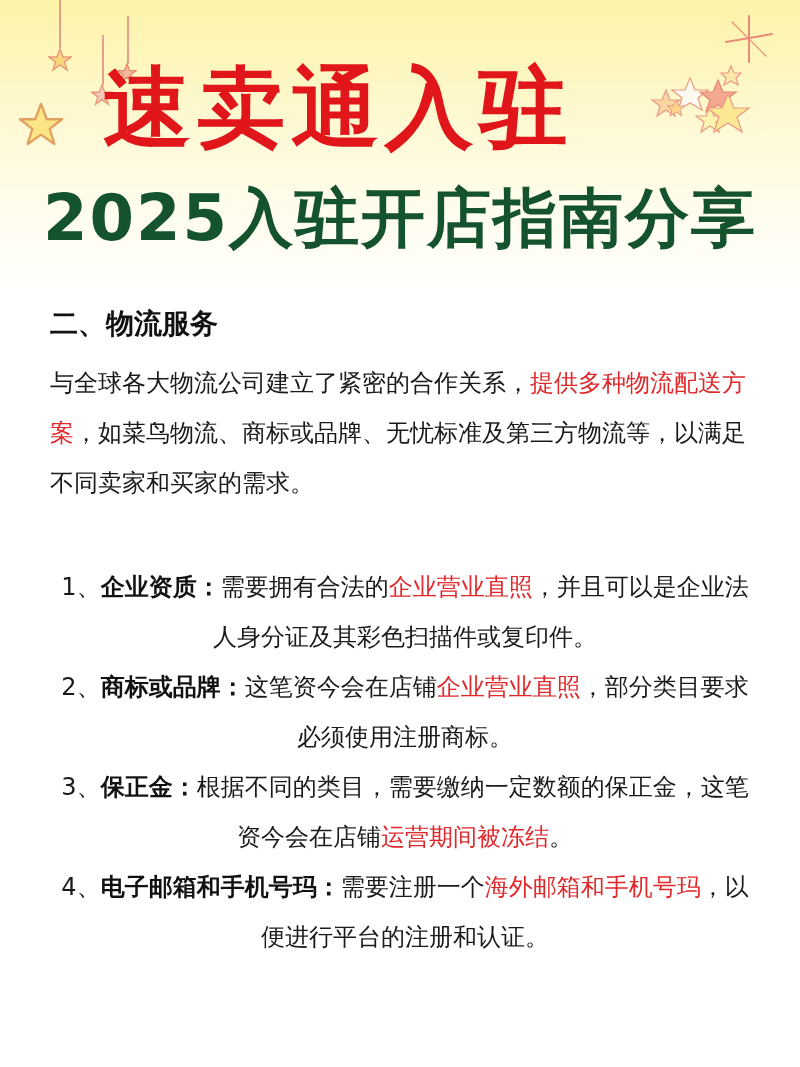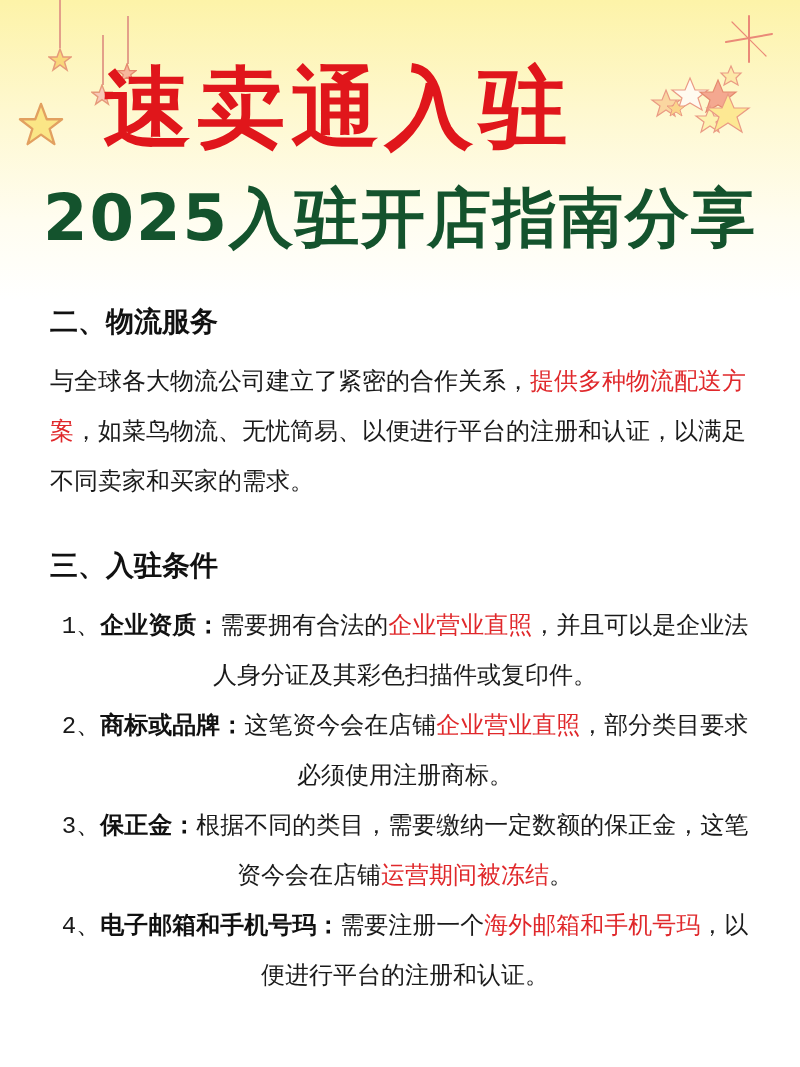--- a/index.html
+++ b/index.html
@@ -16,21 +16,21 @@
     font-family: "DejaVu Serif", "Liberation Serif", serif;
     font-weight:bold; font-size:88px; letter-spacing:6px;
     color:#e0161b; line-height:110px;
   }
   .sub-title {
     position:absolute; left:0; width:800px; top:176px; text-align:center;
     font-family: "DejaVu Sans", "Liberation Sans", sans-serif;
     font-weight:bold; font-size:64px; letter-spacing:2px;
     color:#14532d; line-height:84px;
   }
-  .section { position:absolute; left:50px; width:710px;font-family:Liberation Mono, monospace; }
+  .section { position:absolute; left:50px; width:710px; }
   .section-heading {
     font-weight:bold; font-size:28px; line-height:40px; color:#111; margin:0;
   }
   .para {
     font-size:24px; line-height:50px; color:#1a1a1a; margin:0;
   }
   .hl { color:#e0282b; }
   .lbl { font-weight:bold; color:#111; }
 </style>
 </head>
@@ -67,24 +67,23 @@
   <polygon points="62,46 66,56 76,56 68,62 71,72 62,66 53,72 56,62 48,56 58,56" fill="#fdf2b0" stroke="#ea9a84" stroke-width="1.2"></polygon>
   <polygon points="80,34 86,48 101,48 89,57 94,72 80,63 66,72 71,57 59,48 74,48" fill="#fde893" stroke="#ea9a84" stroke-width="1.2"></polygon>
   <polygon points="28,40 31,46 37,46 32,50 34,56 28,52 22,56 24,50 19,46 25,46" fill="#fbd58a" stroke="#ea9a84" stroke-width="1"></polygon>
 </svg>
 
 <div class="main-title">速卖通入驻</div>
 <div class="sub-title">2025入驻开店指南分享</div>
 
 <div class="section" style="top:304px;">
   <h2 class="section-heading">二、物流服务</h2>
-  <p class="para" style="margin-top:14px;"><span>与全球各大物流公司建立了紧密的合作关系，</span><span class="hl">提供多种物流配送方案</span><span>，如菜鸟物流、无忧简易、以便进行平台的注册和认证，以满足不同卖家和买家的需求。</span></p>
+  <p class="para" style="margin-top:14px;"><span>与全球各大物流公司建立了紧密的合作关系，</span><span class="hl">提供多种物流配送方案</span><span>，如菜鸟物流、商标或品牌、无忧标准及第三方物流等，以满足不同卖家和买家的需求。</span></p>
 </div>
 
 <div class="section" style="top:548px;">
-  <h2 class="section-heading">三、入驻条件</h2>
   <div style="margin-top:14px;text-align:center;">
     <p class="para"><span>1、</span><span class="lbl">企业资质：</span><span>需要拥有合法的</span><span class="hl">企业营业直照</span><span>，并且可以是企业法人身分证及其彩色扫描件或复印件。</span></p>
     <p class="para"><span>2、</span><span class="lbl">商标或品牌：</span><span>这笔资今会在店铺</span><span class="hl">企业营业直照</span><span>，部分类目要求必须使用注册商标。</span></p>
     <p class="para"><span>3、</span><span class="lbl">保正金：</span><span>根据不同的类目，需要缴纳一定数额的保正金，这笔资今会在店铺</span><span class="hl">运营期间被冻结</span><span>。</span></p>
     <p class="para"><span>4、</span><span class="lbl">电子邮箱和手机号玛：</span><span>需要注册一个</span><span class="hl">海外邮箱和手机号玛</span><span>，以便进行平台的注册和认证。</span></p>
   </div>
 </div>
 
 </body></html>

